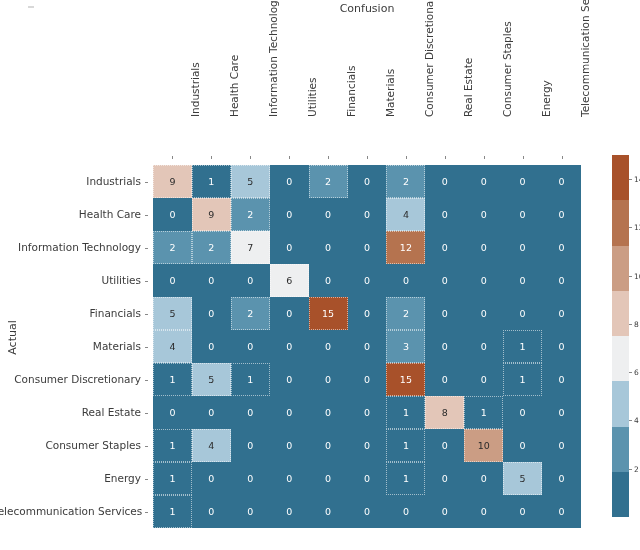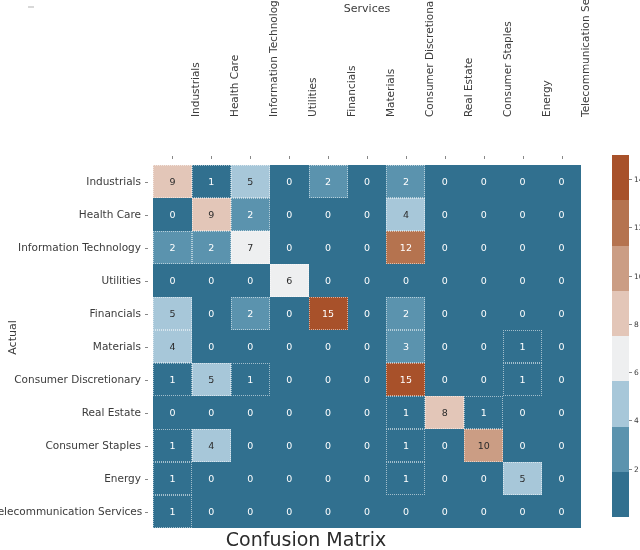--- a/index.html
+++ b/index.html
@@ -82,21 +82,21 @@
     background:#d8d8d8;
   }
 </style>
 </head>
 <body>
 
 <div id="figure">
 
   <div id="stray-mark"></div>
 
-  <div id="predicted-title">Services</div>
+  <div id="predicted-title">Confusion</div>
 
   <div id="col-labels">
       <div class="col-label" style="left: 23.4545px; bottom: 0px; transform: rotate(-90deg); transform-origin: 0px 0px; width: 134px; height: 38.9091px; line-height: 38.9091px;">Industrials</div>
       <div class="col-tick" style="left: 19.4545px;"></div>
       <div class="col-label" style="left: 62.3636px; bottom: 0px; transform: rotate(-90deg); transform-origin: 0px 0px; width: 134px; height: 38.9091px; line-height: 38.9091px;">Health Care</div>
       <div class="col-tick" style="left: 58.3636px;"></div>
       <div class="col-label" style="left: 101.273px; bottom: 0px; transform: rotate(-90deg); transform-origin: 0px 0px; width: 134px; height: 38.9091px; line-height: 38.9091px;">Information Technology</div>
       <div class="col-tick" style="left: 97.2727px;"></div>
       <div class="col-label" style="left: 140.182px; bottom: 0px; transform: rotate(-90deg); transform-origin: 0px 0px; width: 134px; height: 38.9091px; line-height: 38.9091px;">Utilities</div>
       <div class="col-tick" style="left: 136.182px;"></div>
@@ -531,14 +531,13 @@
         <div class="cb-tlabel" style="top: 168.933px;">8</div>
         <div class="cb-tick" style="top: 120.667px;"></div>
         <div class="cb-tlabel" style="top: 120.667px;">10</div>
         <div class="cb-tick" style="top: 72.4px;"></div>
         <div class="cb-tlabel" style="top: 72.4px;">12</div>
         <div class="cb-tick" style="top: 24.1333px;"></div>
         <div class="cb-tlabel" style="top: 24.1333px;">14</div>
       </div>
   </div>
 
-  <div id="main-title">Confusion Matrix</div>
 </div>
 
 </body></html>

